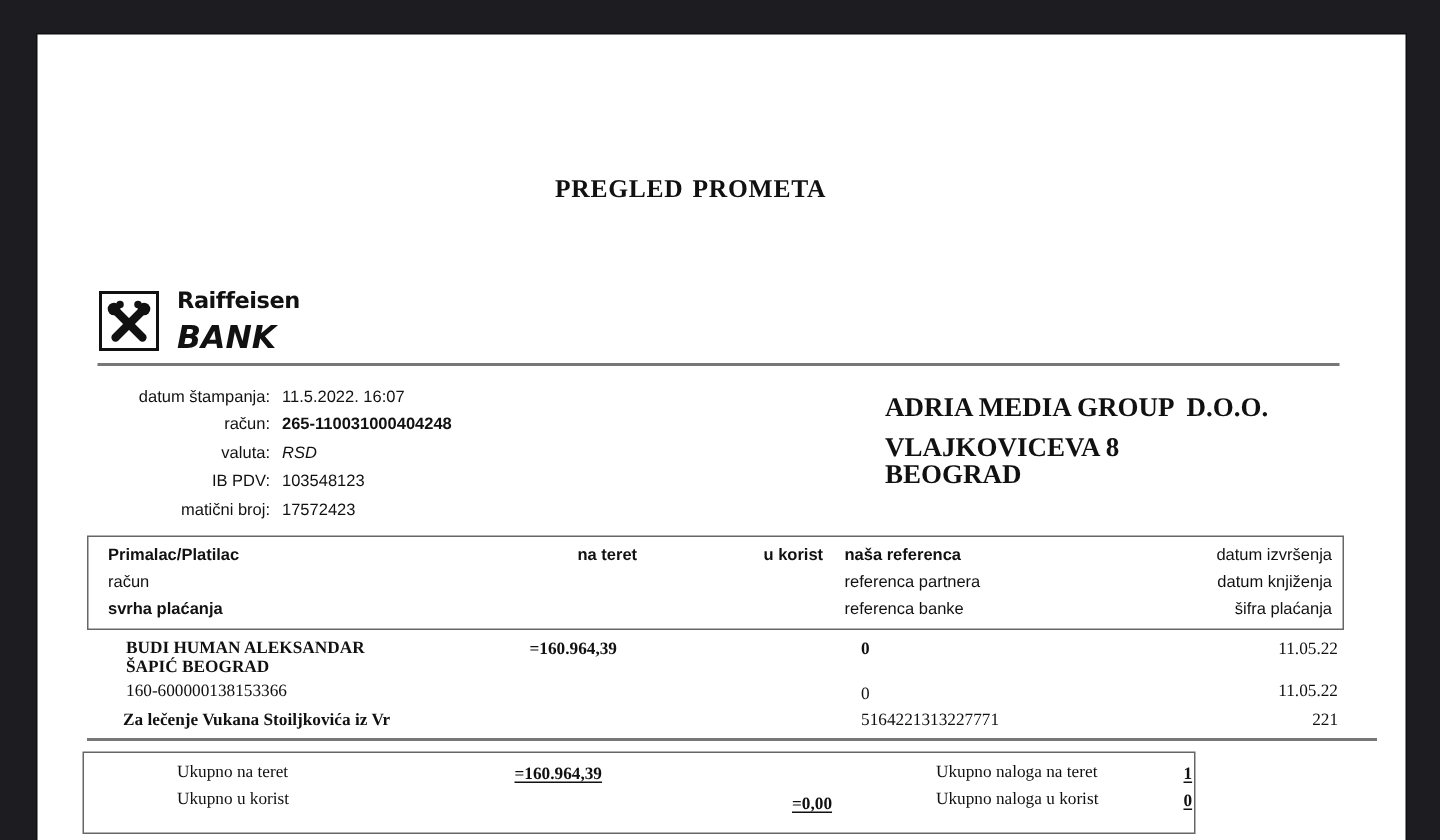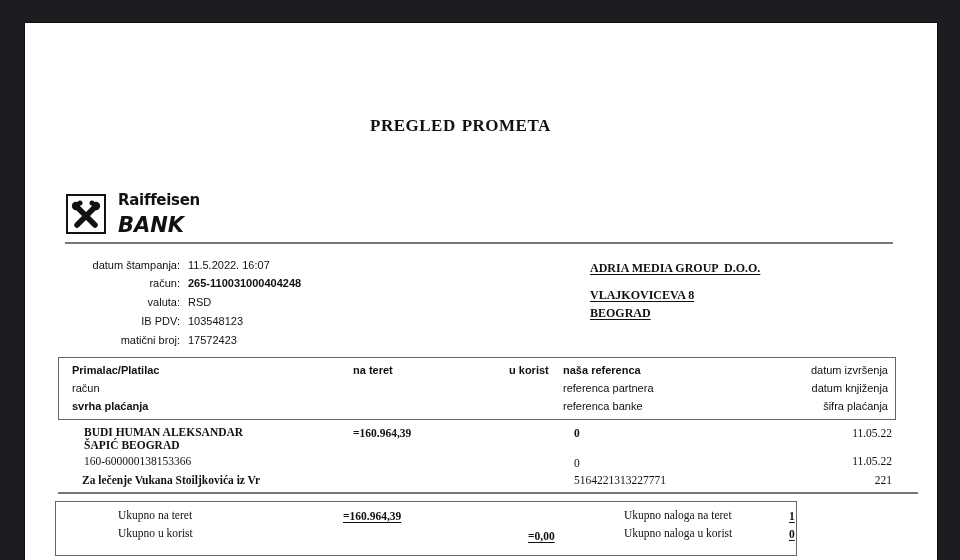--- a/index.html
+++ b/index.html
@@ -22,21 +22,21 @@
   
   .logo-box { left: 41px; top: 171px; width: 40px; height: 40px; border: 2px solid #111; box-sizing: border-box; background: #fff; }
   .logo-box svg { position: absolute; left: 1px; top: 1px; }
   .logo-name { left: 93px; top: 165px; font-family: "DejaVu Sans", sans-serif; font-weight: bold; font-size: 15px; letter-spacing: -0.3px; line-height: 24px; }
   .logo-bank { left: 93px; top: 190px; font-family: "DejaVu Sans", sans-serif; font-weight: bold; font-style: italic; font-size: 21px; line-height: 24px; }
   .hline { position: absolute; height: 1.5px; background: #777; }
   .info-label { position: absolute; right: 757px; text-align: right; font-family: "Liberation Sans", sans-serif; font-size: 11px; }
   .info-val { position: absolute; left: 163px; font-family: "Liberation Sans", sans-serif; font-size: 11px; }
   .bold { font-weight: bold; }
 
-  .addr { font-weight: bold; font-size: 12px; text-decoration: underline; text-underline-offset: 2px; }
+  .addr { font-weight: bold; font-size: 18px; text-underline-offset: 2px; }
 
   
   .box { position: absolute; border: 1.5px solid #666; box-sizing: border-box; }
   .th { font-family: "Liberation Sans", sans-serif; font-size: 11px; }
   .tb { font-size: 11.5px; margin-left: 12px; }
   .ul { text-decoration: underline; text-underline-offset: 2px; font-weight: bold; }
 </style>
 </head>
 <body>
 
@@ -61,36 +61,36 @@
   <div class="abs logo-name">Raiffeisen</div>
   <div class="abs logo-bank">BANK</div>
   <div class="hline" style="left:40px; top:219px; width:828px;"></div>
 
   <div>
     <div class="info-label" style="top:236px;">datum štampanja:</div>
     <div class="info-val" style="top:236px;">11.5.2022.   16:07</div>
     <div class="info-label" style="top:254px;">račun:</div>
     <div class="info-val bold" style="top:254px;">265-110031000404248</div>
     <div class="info-label" style="top:273px;">valuta:</div>
-    <div class="info-val" style="top:273px;">RSD</div>
+    <div class="info-val" style="top:273px;font-style:italic;">RSD</div>
     <div class="info-label" style="top:292px;">IB PDV:</div>
     <div class="info-val" style="top:292px;">103548123</div>
     <div class="info-label" style="top:311px;">matični broj:</div>
     <div class="info-val" style="top:311px;">17572423</div>
   </div>
 
   <div class="abs addr" style="left:565px; top:238px; white-space:pre;">ADRIA MEDIA GROUP  D.O.O.</div>
   <div class="abs addr" style="left:565px; top:265px;">VLAJKOVICEVA 8</div>
   <div class="abs addr" style="left:565px; top:283px;">BEOGRAD</div>
 
   <div class="box" style="left:33px; top:334px; width:838px; height:63px;">
     <div class="abs th bold" style="left:13px; top:6px;">Primalac/Platilac</div>
     <div class="abs th" style="left:13px; top:24px;">račun</div>
     <div class="abs th bold" style="left:13px; top:42px;">svrha plaćanja</div>
-    <div class="abs th bold" style="left:294px; top:6px;">na teret</div>
+    <div class="abs th bold" style="left:326px; top:6px;">na teret</div>
     <div class="abs th bold" style="left:450px; top:6px;">u korist</div>
     <div class="abs th bold" style="left:504px; top:6px;">naša referenca</div>
     <div class="abs th" style="left:504px; top:24px;">referenca partnera</div>
     <div class="abs th" style="left:504px; top:42px;">referenca banke</div>
     <div class="abs th" style="right:7px; top:6px;">datum izvršenja</div>
     <div class="abs th" style="right:7px; top:24px;">datum knjiženja</div>
     <div class="abs th" style="right:7px; top:42px;">šifra plaćanja</div>
   </div>
 
   <div>

